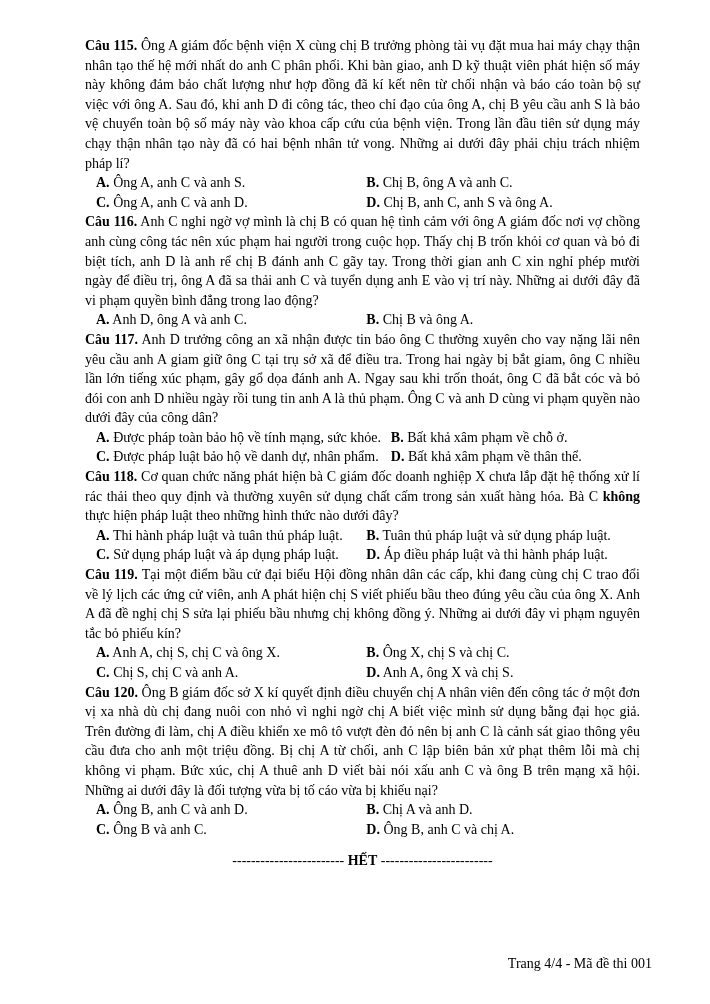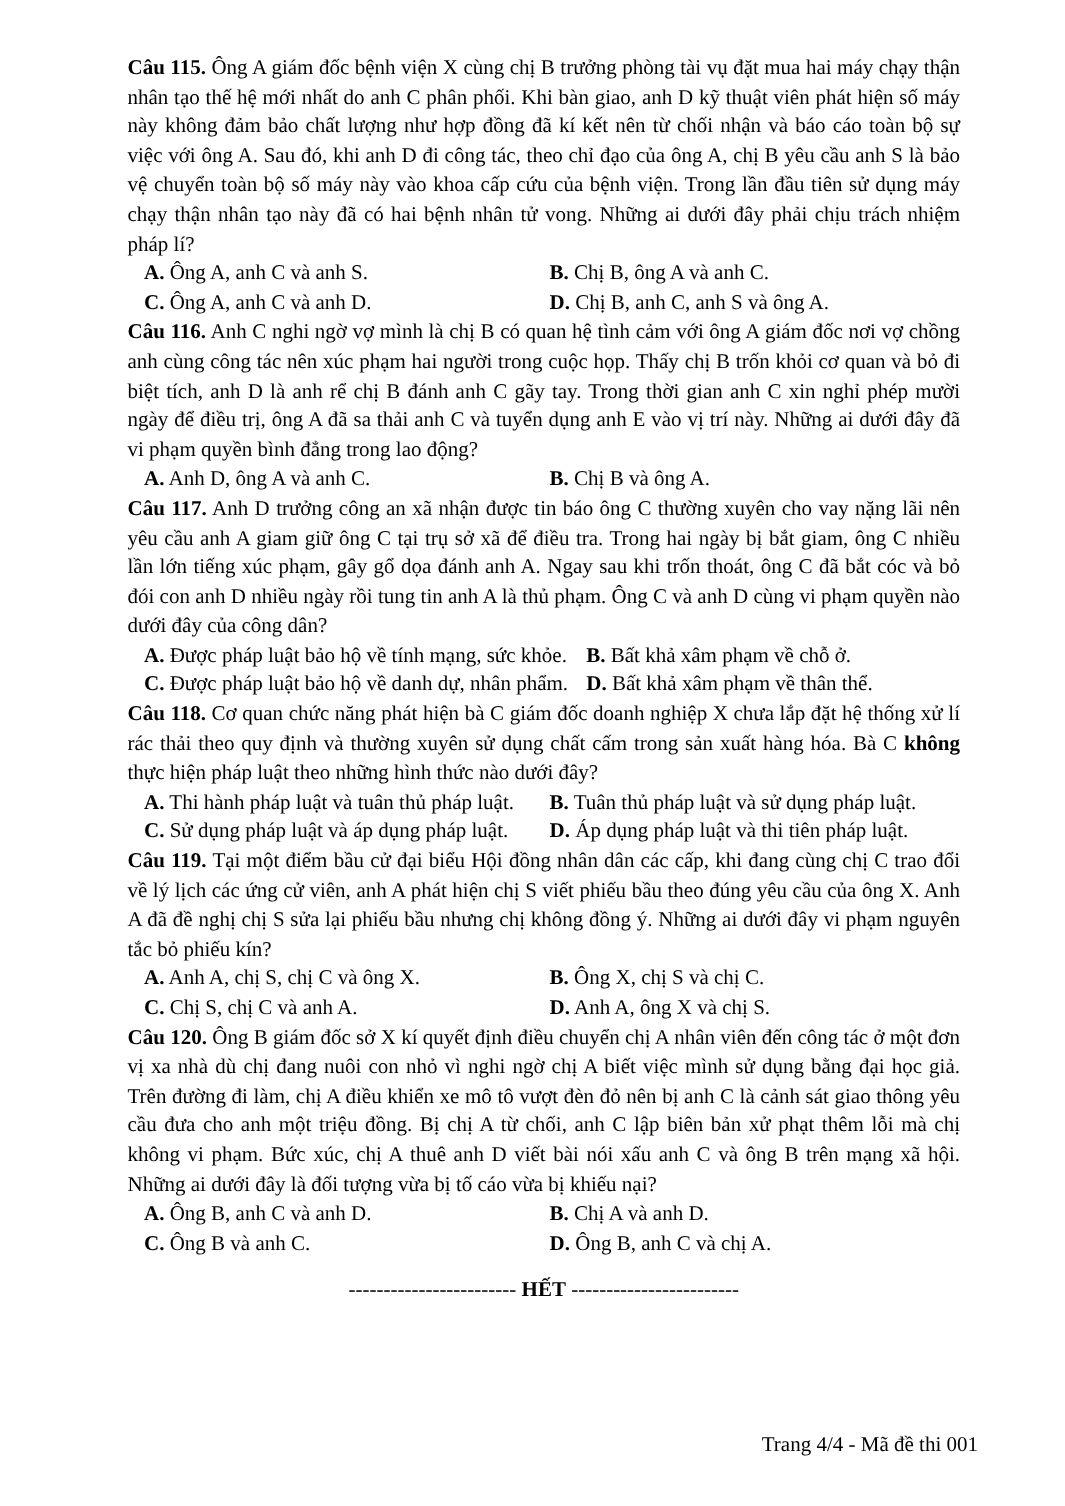--- a/index.html
+++ b/index.html
@@ -60,40 +60,40 @@
         <span class="opt cell-a"><b class="opt-letter">A.</b> <span>Anh D, ông A và anh C.</span></span>
         <span class="opt"><b class="opt-letter">B.</b> <span>Chị B và ông A.</span></span>
       </div>
     </div>
   </div>
 
   <div class="q117">
     <p class="qtext"><b class="qnum">Câu 117.</b> <span>Anh D trưởng công an xã nhận được tin báo ông C thường xuyên cho vay nặng lãi nên yêu cầu anh A giam giữ ông C tại trụ sở xã để điều tra. Trong hai ngày bị bắt giam, ông C nhiều lần lớn tiếng xúc phạm, gây gổ dọa đánh anh A. Ngay sau khi trốn thoát, ông C đã bắt cóc và bỏ đói con anh D nhiều ngày rồi tung tin anh A là thủ phạm. Ông C và anh D cùng vi phạm quyền nào dưới đây của công dân?</span></p>
     <div class="opts">
       <div class="opt-row">
-        <span class="opt cell-a"><b class="opt-letter">A.</b> <span>Được pháp luật bảo hộ về tính mạng, sức khỏe.</span></span>
+        <span class="opt cell-a"><b class="opt-letter">A.</b> <span>Được pháp toàn bảo hộ về tính mạng, sức khỏe.</span></span>
         <span class="opt"><b class="opt-letter">B.</b> <span>Bất khả xâm phạm về chỗ ở.</span></span>
       </div>
       <div class="opt-row">
         <span class="opt cell-a"><b class="opt-letter">C.</b> <span>Được pháp luật bảo hộ về danh dự, nhân phẩm.</span></span>
         <span class="opt"><b class="opt-letter">D.</b> <span>Bất khả xâm phạm về thân thể.</span></span>
       </div>
     </div>
   </div>
 
   <div>
     <p class="qtext"><b class="qnum">Câu 118.</b> <span>Cơ quan chức năng phát hiện bà C giám đốc doanh nghiệp X chưa lắp đặt hệ thống xử lí rác thải theo quy định và thường xuyên sử dụng chất cấm trong sản xuất hàng hóa. Bà C </span><b>không</b><span> thực hiện pháp luật theo những hình thức nào dưới đây?</span></p>
     <div class="opts">
       <div class="opt-row">
         <span class="opt cell-a"><b class="opt-letter">A.</b> <span>Thi hành pháp luật và tuân thủ pháp luật.</span></span>
         <span class="opt"><b class="opt-letter">B.</b> <span>Tuân thủ pháp luật và sử dụng pháp luật.</span></span>
       </div>
       <div class="opt-row">
         <span class="opt cell-a"><b class="opt-letter">C.</b> <span>Sử dụng pháp luật và áp dụng pháp luật.</span></span>
-        <span class="opt"><b class="opt-letter">D.</b> <span>Áp dụng pháp luật và thi tiên pháp luật.</span></span>
+        <span class="opt"><b class="opt-letter">D.</b> <span>Áp điều pháp luật và thi hành pháp luật.</span></span>
       </div>
     </div>
   </div>
 
   <div>
     <p class="qtext"><b class="qnum">Câu 119.</b> <span>Tại một điểm bầu cử đại biểu Hội đồng nhân dân các cấp, khi đang cùng chị C trao đổi về lý lịch các ứng cử viên, anh A phát hiện chị S viết phiếu bầu theo đúng yêu cầu của ông X. Anh A đã đề nghị chị S sửa lại phiếu bầu nhưng chị không đồng ý. Những ai dưới đây vi phạm nguyên tắc bỏ phiếu kín?</span></p>
     <div class="opts">
       <div class="opt-row">
         <span class="opt cell-a"><b class="opt-letter">A.</b> <span>Anh A, chị S, chị C và ông X.</span></span>
         <span class="opt"><b class="opt-letter">B.</b> <span>Ông X, chị S và chị C.</span></span>

